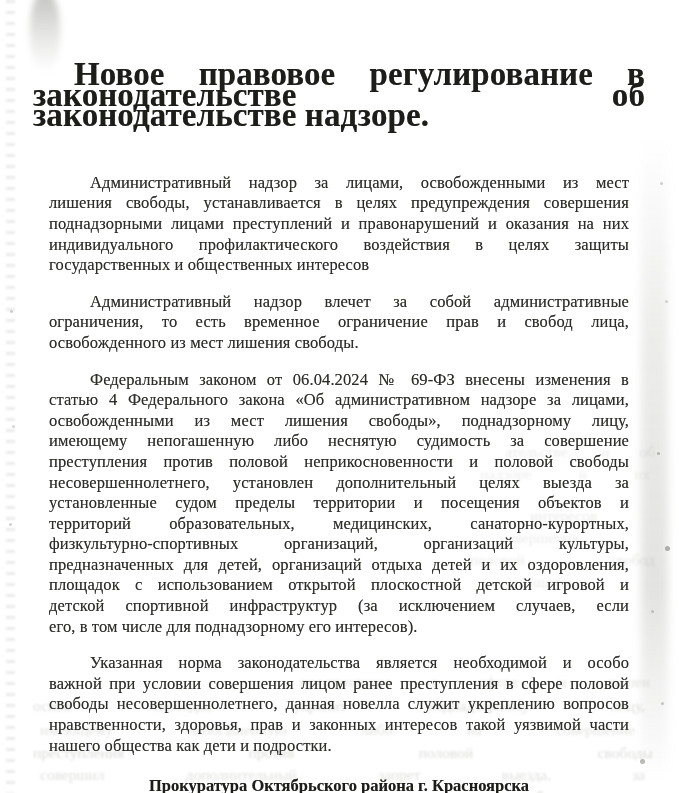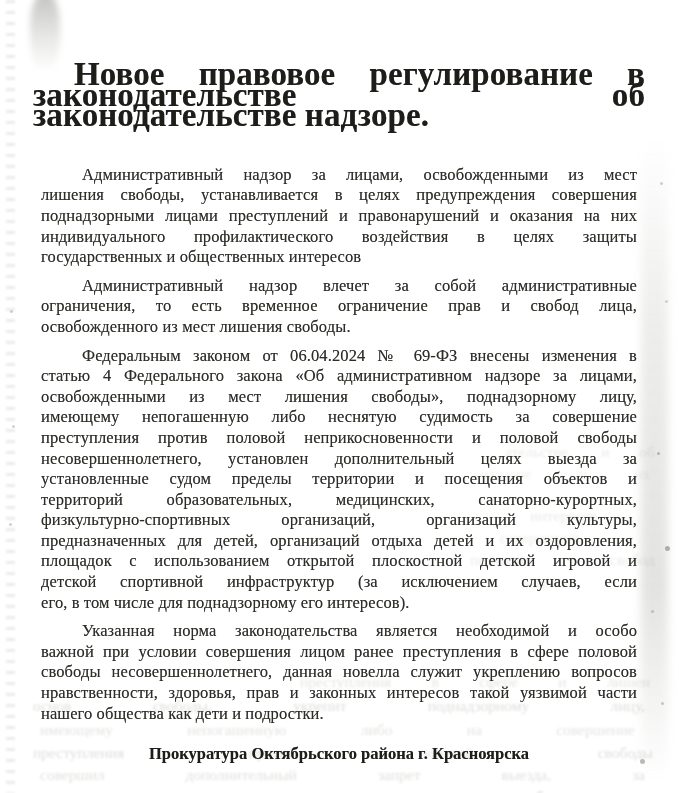--- a/index.html
+++ b/index.html
@@ -12,21 +12,21 @@
   .content{
     position:absolute;left:33px;top:64px;width:612px;
     color:#2d2d29;font-size:16.5px;line-height:20.6px;
     text-shadow:0 0 .4px rgba(45,45,40,.55);
   }
   .line{text-align:justify;text-align-last:justify;letter-spacing:.1px;}
   .line.last{text-align-last:left;}
   .line.first{text-indent:41px;}
   .title{font-weight:700;color:#1d1d1a;margin:0;}
   .title-gap{height:31px;}
-  .paragraph{margin:8px;}
+  .paragraph{margin:16px;}
   .footer{font-weight:700;color:#1d1d1a;margin:20px 0 0 0;text-align:center;}
   
   .bleed{
     position:absolute;color:#7b7b72;filter:blur(1.3px);
     font-size:15.5px;line-height:22px;height:22px;overflow:hidden;
     text-align:justify;text-align-last:justify;pointer-events:none;
   }
   
   .smudge-top-left{
     position:absolute;left:30px;top:-8px;width:30px;height:80px;

